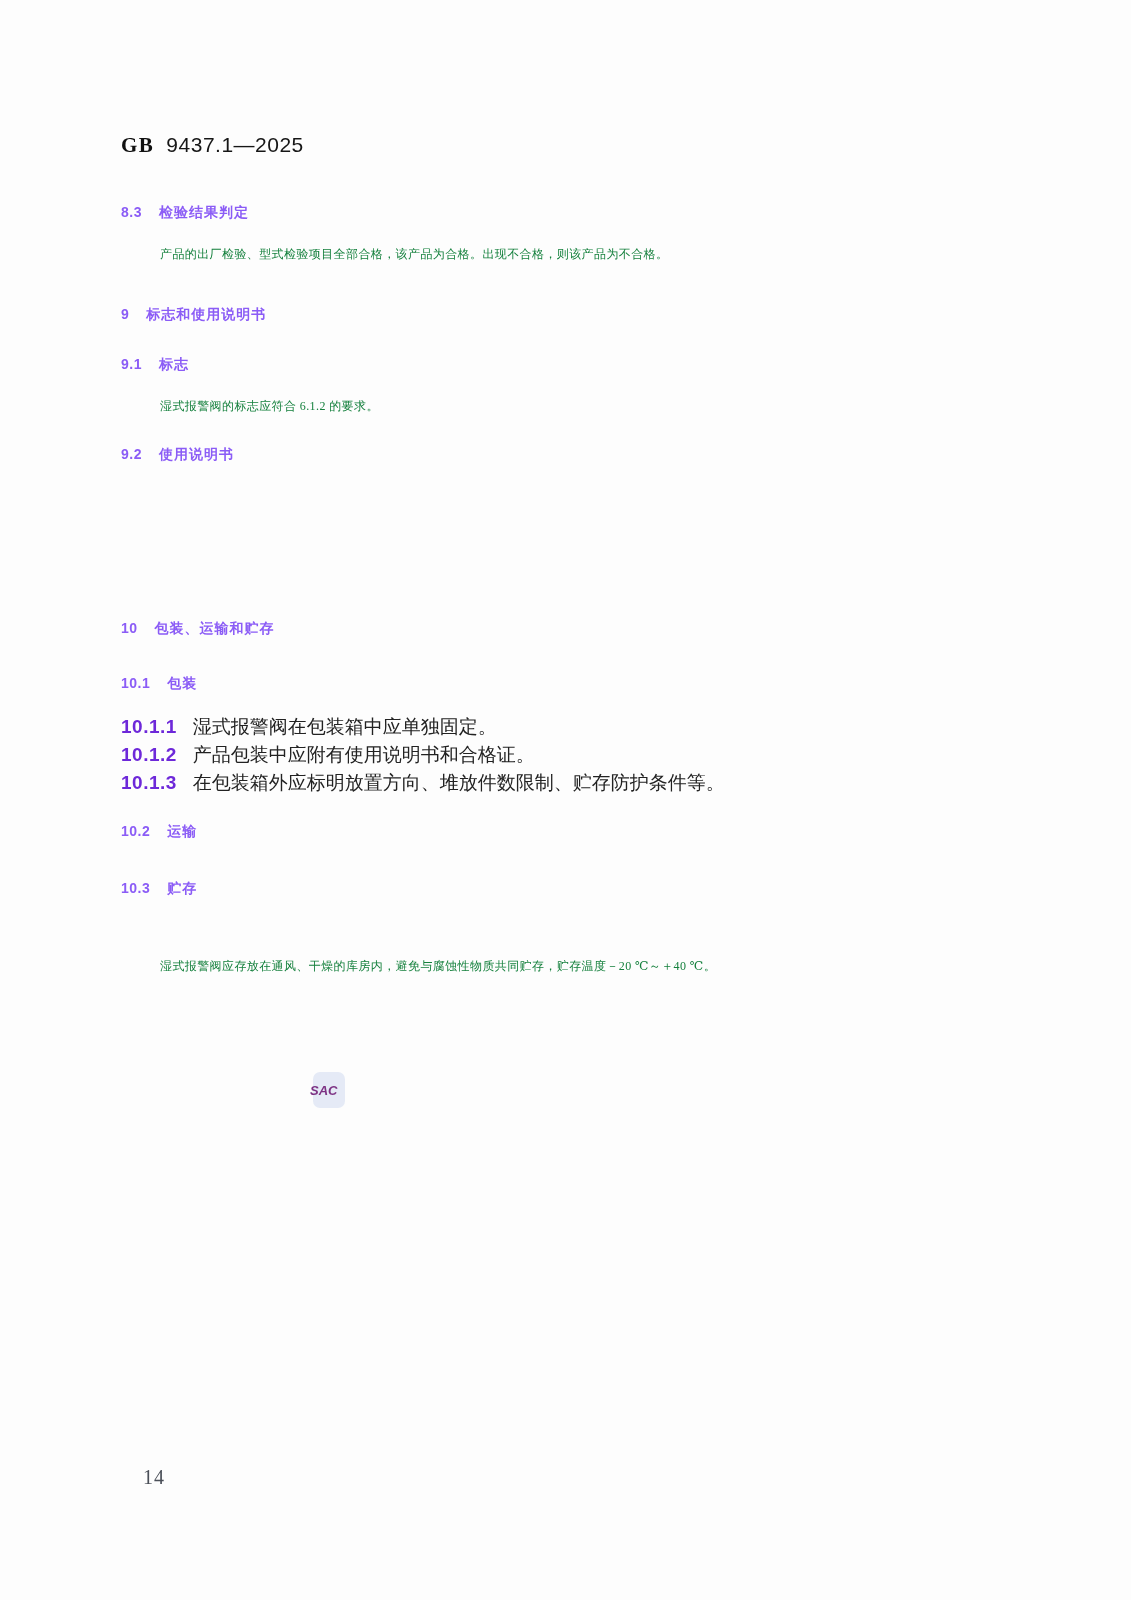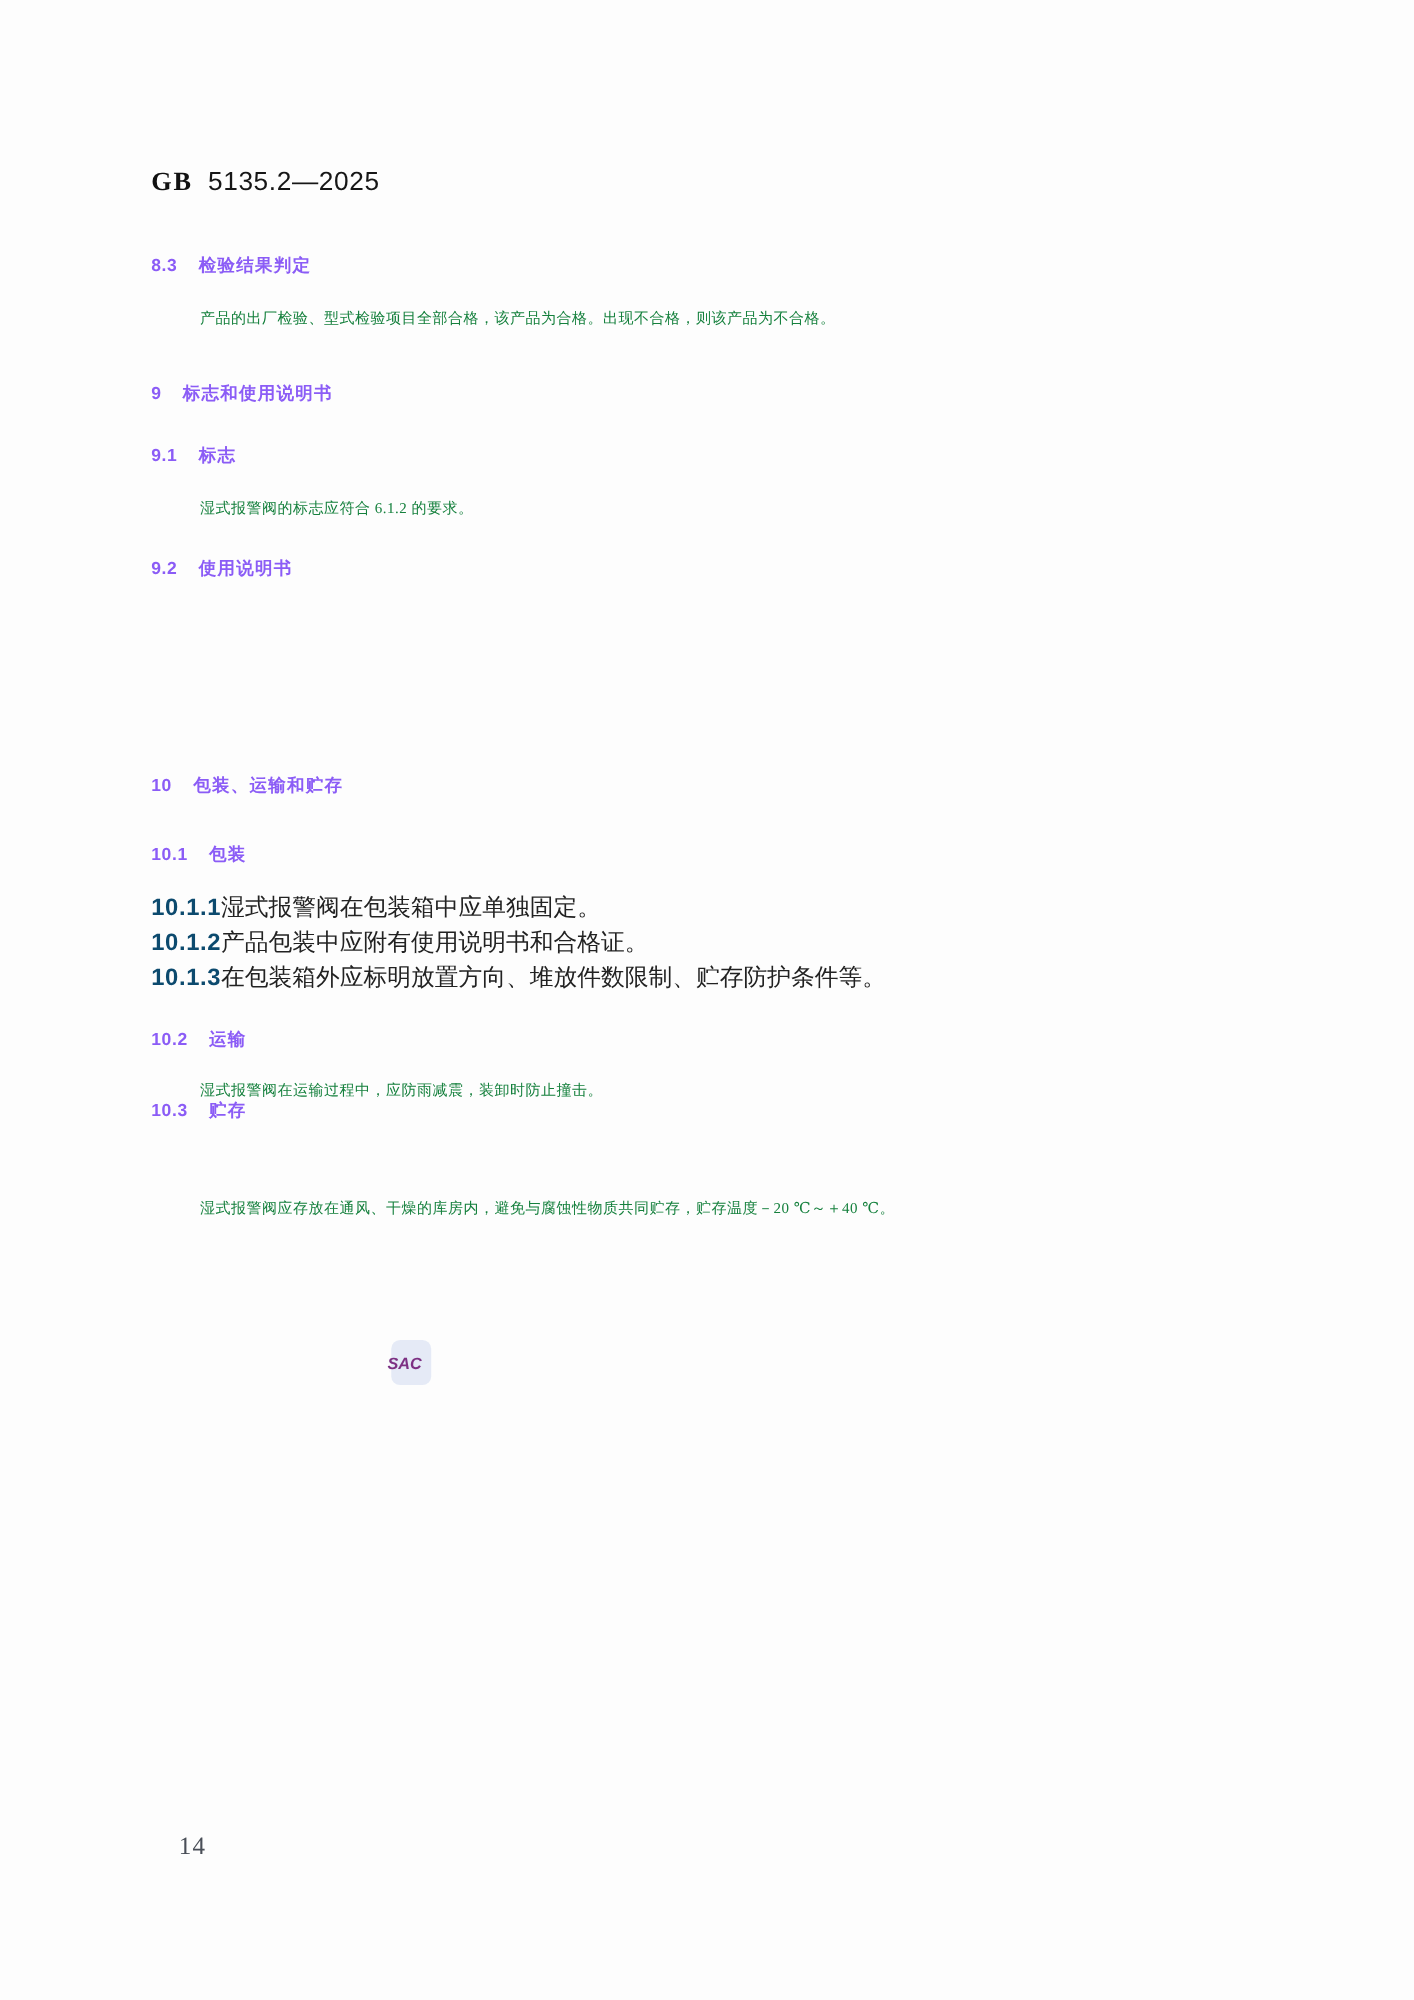--- a/index.html
+++ b/index.html
@@ -60,22 +60,23 @@
   
   .clause {
     font-size: 19px;
     line-height: 28px;
     white-space: nowrap;
     color: #222;
   }
   .clause .cnum {
     font-family: "Liberation Sans", "DejaVu Sans", sans-serif;
     font-weight: 700;
+    margin-right: 16px;
     letter-spacing: 0.5px;
-    color: #0c4a6e;
+    color: #6d28d9;
   }
 
   
   .watermark {
     left: 313px;
     top: 1072px;
     width: 32px;
     height: 36px;
     background: #e3e9f6;
     border-radius: 7px;
@@ -103,21 +104,21 @@
     color: #4a4f58;
     letter-spacing: 1px;
   }
 </style>
 </head>
 <body>
 
 <div class="page">
 
   <div class="abs std-code">
-    <span class="gb">GB</span><span class="num">5135.2—2025</span>
+    <span class="gb">GB</span><span class="num">9437.1—2025</span>
   </div>
 
   <div class="abs hd" style="top:199px">
     <span class="hnum">8.3</span><span class="htitle">检验结果判定</span>
   </div>
 
   <div class="abs para indent" style="top:240px">产品的出厂检验、型式检验项目全部合格，该产品为合格。出现不合格，则该产品为不合格。</div>
 
   <div class="abs hd" style="top:301px">
     <span class="hnum">9</span><span class="htitle">标志和使用说明书</span>
@@ -151,21 +152,20 @@
   </div>
 
   <div class="abs clause" style="top:769px">
     <span class="cnum">10.1.3</span><span class="ctext">在包装箱外应标明放置方向、堆放件数限制、贮存防护条件等。</span>
   </div>
 
   <div class="abs hd" style="top:818px">
     <span class="hnum">10.2</span><span class="htitle">运输</span>
   </div>
 
-  <div class="abs para indent" style="top:858px">湿式报警阀在运输过程中，应防雨减震，装卸时防止撞击。</div>
 
   <div class="abs hd" style="top:875px">
     <span class="hnum">10.3</span><span class="htitle">贮存</span>
   </div>
 
   <div class="abs para indent" style="top:952px">湿式报警阀应存放在通风、干燥的库房内，避免与腐蚀性物质共同贮存，贮存温度－20 ℃～＋40 ℃。</div>
 
   <div class="abs watermark">
     <span class="wm-text">SAC</span>
   </div>

